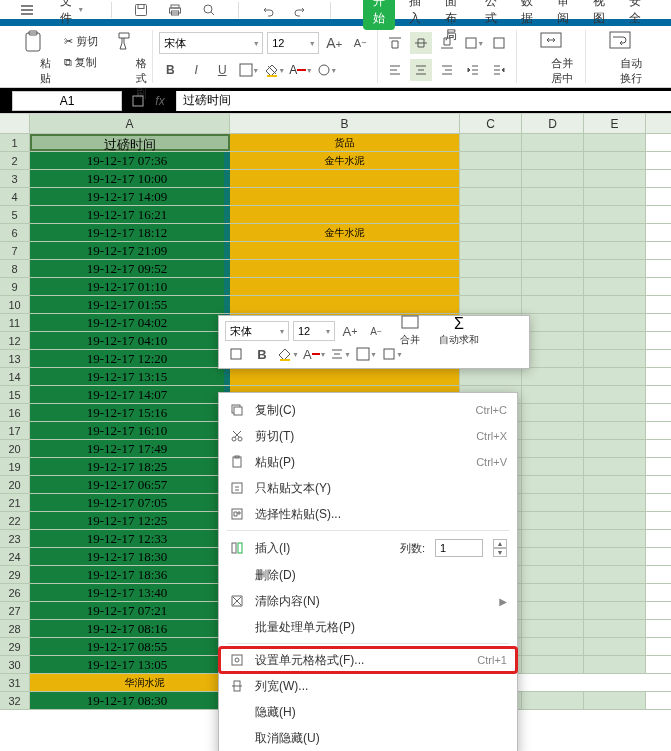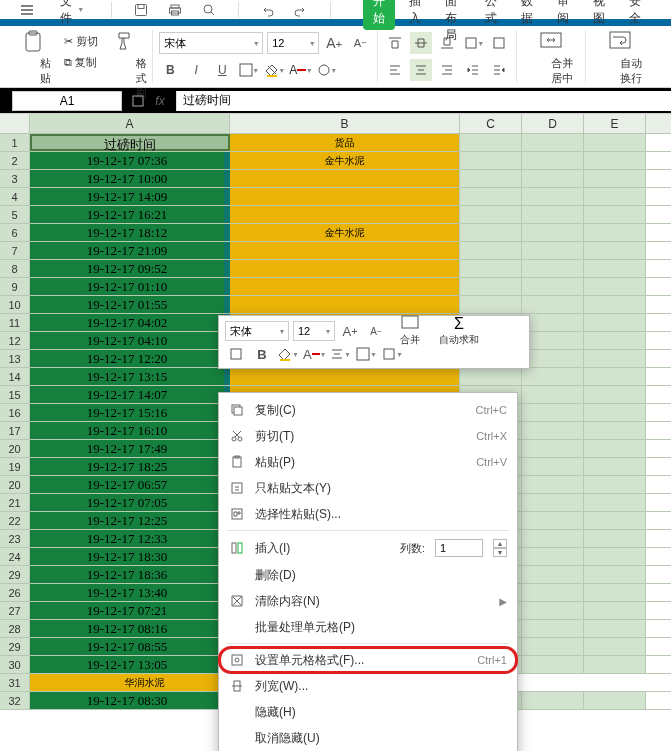--- a/index.html
+++ b/index.html
@@ -71,21 +71,21 @@
 .ctx .mi .mlabel { flex: 1; }
 .ctx .mi .mshort { color: #888; font-size: 11px; }
 .ctx .mi .arrow { color: #888; font-size: 10px; }
 .ctx .msep { height: 1px; background: #e3e3e3; margin: 3px 8px; }
 .ctx .mi.insert-row { height: 28px; justify-content: flex-end; }
 .ctx .mi .count-lbl { font-size: 11px; color: #333; }
 .ctx .mi .count-input { width: 48px; height: 18px; border: 1px solid #bbb; font-size: 11px; padding: 0 4px; }
 .ctx .mi .spin { width: 14px; display: flex; flex-direction: column; }
 .ctx .mi .spin span { height: 9px; border: 1px solid #bbb; font-size: 7px; text-align: center; line-height: 7px; color: #666; }
 
-.ctx .mi.hl { outline: 3px solid #e02020; outline-offset: -2px; border-radius: 12px; }
+.ctx .mi.hl { outline: 3px solid #e02020; outline-offset: -2px; border-radius: 3px; }
 
 svg { display: block; }
 </style>
 </head>
 <body>
 
 <div class="menubar">
   <span class="menu-icon">
     <svg width="14" height="14" viewBox="0 0 14 14">
         <path d="M1 3h12M1 7h12M1 11h12" stroke="#555" stroke-width="1.5"></path>

